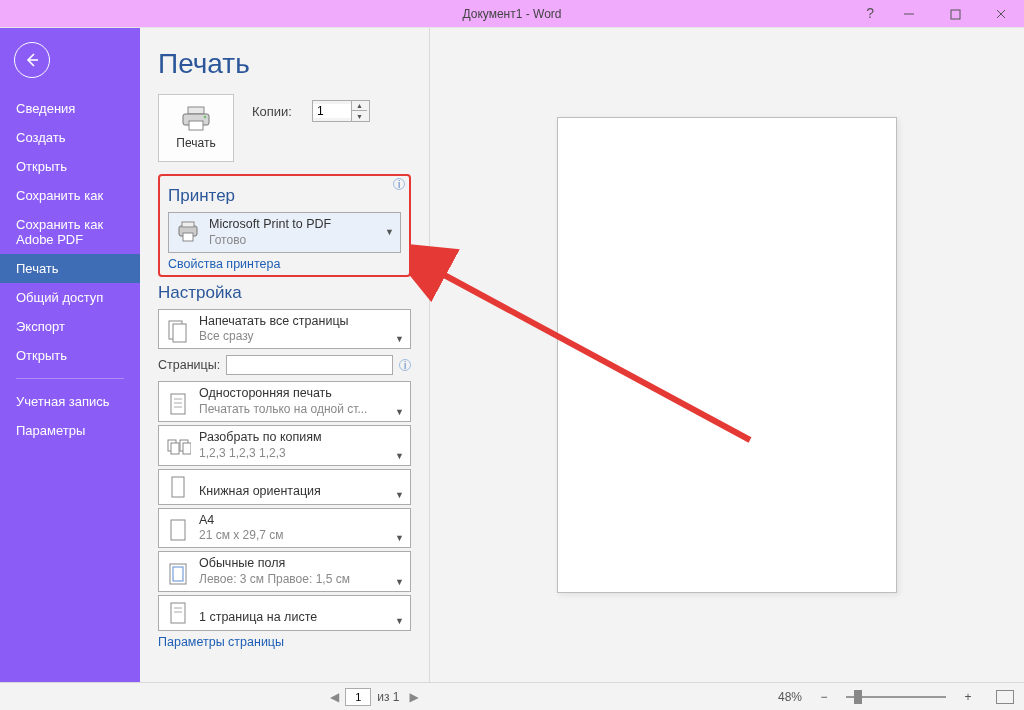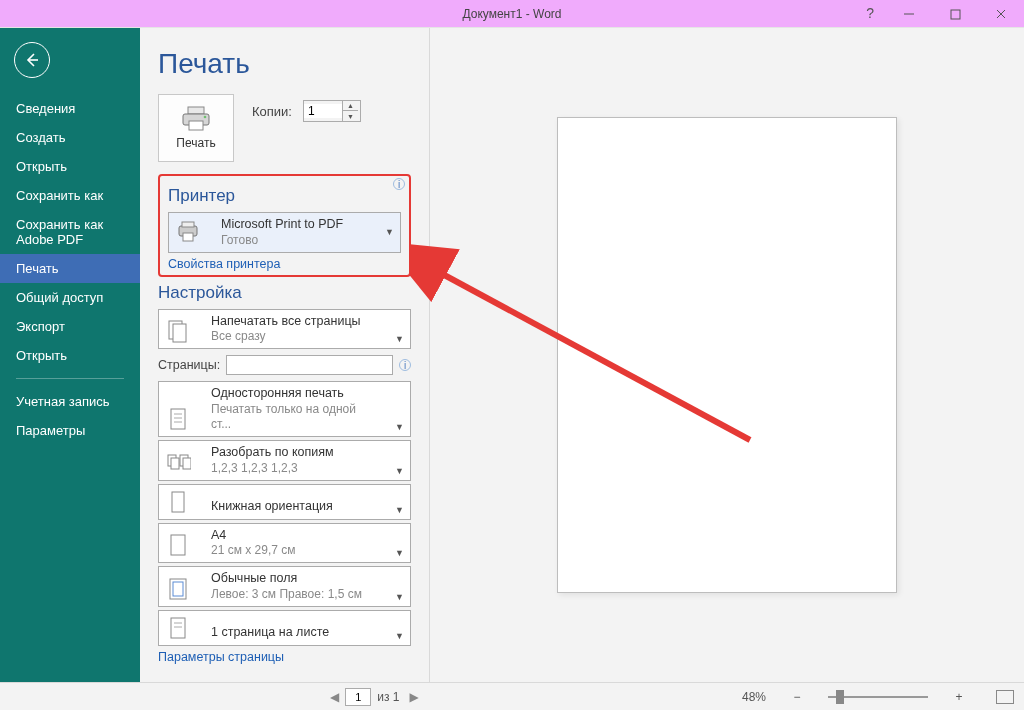--- a/index.html
+++ b/index.html
@@ -6,49 +6,49 @@
 body { width: 1024px; height: 710px; background: #f3f3f3; overflow: hidden; position: relative; }
 
 .titlebar { height: 28px; background: #f0abfc; display: flex; align-items: center; justify-content: center; position: relative; border-bottom: 1px solid #e5e5e5; }
 .titlebar-title { font-size: 12px; color: #444; }
 .titlebar-controls { position: absolute; right: 0; top: 0; display: flex; }
 .titlebar-btn { width: 46px; height: 28px; display: flex; align-items: center; justify-content: center; color: #555; font-size: 13px; }
 .titlebar-help { position: absolute; right: 150px; font-size: 14px; color: #555; top: 5px; }
 
 .main { display: flex; height: calc(100% - 28px - 28px); }
 
-.sidebar { width: 140px; background: #0f766e; color: #fff; display: flex; flex-direction: column; padding-top: 10px; }
+.sidebar { width: 140px; background: #8b5cf6; color: #fff; display: flex; flex-direction: column; padding-top: 10px; }
 .back-btn { width: 36px; height: 36px; border: 1px solid #fff; border-radius: 50%; display: flex; align-items: center; justify-content: center; margin: 4px 0 16px 14px; color: #fff; }
 .sidebar-item { padding: 7px 16px; font-size: 13px; color: #fff; cursor: pointer; }
 .sidebar-item.active { background: #3e6db5; }
 .sidebar-sep { border-top: 1px solid rgba(255,255,255,0.3); margin: 8px 16px; }
 
 .content { flex: 1; display: flex; background: #f3f3f3; }
 .settings-col { width: 290px; padding: 20px 18px 10px 18px; border-right: 1px solid #d9d9d9; overflow: hidden; }
 .preview-col { flex: 1; display: flex; align-items: center; justify-content: center; background: #f3f3f3; }
 
 .page-title { font-size: 28px; font-weight: 300; color: #2b579a; margin-bottom: 14px; }
 
 .print-row { display: flex; align-items: flex-start; gap: 18px; margin-bottom: 12px; }
 .print-btn { width: 76px; height: 68px; border: 1px solid #c8c8c8; background: #fdfdfd; display: flex; flex-direction: column; align-items: center; justify-content: center; gap: 4px; font-size: 12px; color: #333; }
 .print-btn .printer-icon { width: 32px; height: 26px; }
-.copies-wrap { display: flex; align-items: center; gap: 11px; margin-top: 6px; }
+.copies-wrap { display: flex; align-items: center; gap: 20px; margin-top: 6px; }
 .copies-label { font-size: 13px; color: #444; }
 .copies-input { width: 58px; height: 22px; border: 1px solid #ababab; display: flex; align-items: center; }
 .copies-input input { width: 38px; border: none; padding: 0 4px; font-size: 12px; outline: none; }
 .copies-spin { width: 16px; display: flex; flex-direction: column; border-left: 1px solid #ababab; }
 .copies-spin div { height: 10px; font-size: 7px; display: flex; align-items: center; justify-content: center; color: #555; }
 .copies-spin div:first-child { border-bottom: 1px solid #ababab; }
 
 .section-header { font-size: 17px; color: #2b579a; font-weight: 400; margin: 4px 0 6px 0; }
 
 .highlight-box { border: 2.5px solid #e53935; border-radius: 4px; padding: 6px 8px 4px 8px; margin-bottom: 6px; position: relative; }
 .highlight-box .info-badge { position: absolute; right: 4px; top: 2px; font-size: 10px; width: 12px; height: 12px; border: 1px solid #9fbde0; border-radius: 50%; color: #4b7bbf; display: flex; align-items: center; justify-content: center; }
 
-.dropdown { border: 1px solid #ababab; background: #eaf0fa; display: flex; align-items: center; padding: 4px 6px; gap: 20px; position: relative; margin-bottom: 2px; }
+.dropdown { border: 1px solid #ababab; background: #eaf0fa; display: flex; align-items: center; padding: 4px 6px; gap: 8px; position: relative; margin-bottom: 2px; }
 .dropdown.plain { background: #fff; align-items: flex-end; }
 .dropdown .dd-icon { width: 26px; height: 26px; flex-shrink: 0; }
 .dropdown .dd-text { flex: 1; display: flex; flex-direction: column; }
 .dropdown .dd-title { font-size: 12.5px; color: #333; line-height: 1.25; }
 .dropdown .dd-sub { font-size: 12px; color: #898989; line-height: 1.25; }
 .dropdown .dd-caret { font-size: 9px; color: #555; }
 
 .link-right { text-align: left; font-size: 12.5px; color: #1e5fb5; margin: 4px 2px 0 0; }
 .link-right span { cursor: pointer; }
 
@@ -58,21 +58,21 @@
 .pages-row .info-badge { font-size: 10px; width: 12px; height: 12px; border: 1px solid #9fbde0; border-radius: 50%; color: #4b7bbf; display: flex; align-items: center; justify-content: center; }
 
 .settings-stack .dropdown { margin-bottom: 3px; }
 
 .preview-page { width: 340px; height: 476px; background: #fff; border: 1px solid #bdbdbd; box-shadow: 2px 2px 6px rgba(0,0,0,0.08); }
 
 .statusbar { height: 28px; background: #f3f3f3; border-top: 1px solid #d9d9d9; display: flex; align-items: center; padding: 0 10px; font-size: 12px; color: #555; }
 .statusbar .pager { display: flex; align-items: center; gap: 2px; margin-left: 316px; }
 .statusbar .pager input { width: 26px; height: 18px; border: 1px solid #ababab; text-align: center; font-size: 11px; }
 .statusbar .pager .arrow { padding: 0 4px; color: #888; }
-.statusbar .zoom { margin-left: auto; display: flex; align-items: center; gap: 24px; }
+.statusbar .zoom { margin-left: auto; display: flex; align-items: center; gap: 15px; }
 .statusbar .slider { width: 100px; height: 2px; background: #999; position: relative; }
 .statusbar .slider .thumb { width: 8px; height: 14px; background: #888; position: absolute; left: 8px; top: -6px; }
 .statusbar .zbtn { width: 14px; text-align: center; }
 .statusbar .fit { width: 18px; height: 14px; border: 1px solid #888; margin-left: 6px; }
 
 .arrow-overlay { position: absolute; left: 410px; top: 240px; pointer-events: none; }
 
 svg.icon-doc { stroke: #888; fill: #fff; }
 </style>
 </head>

